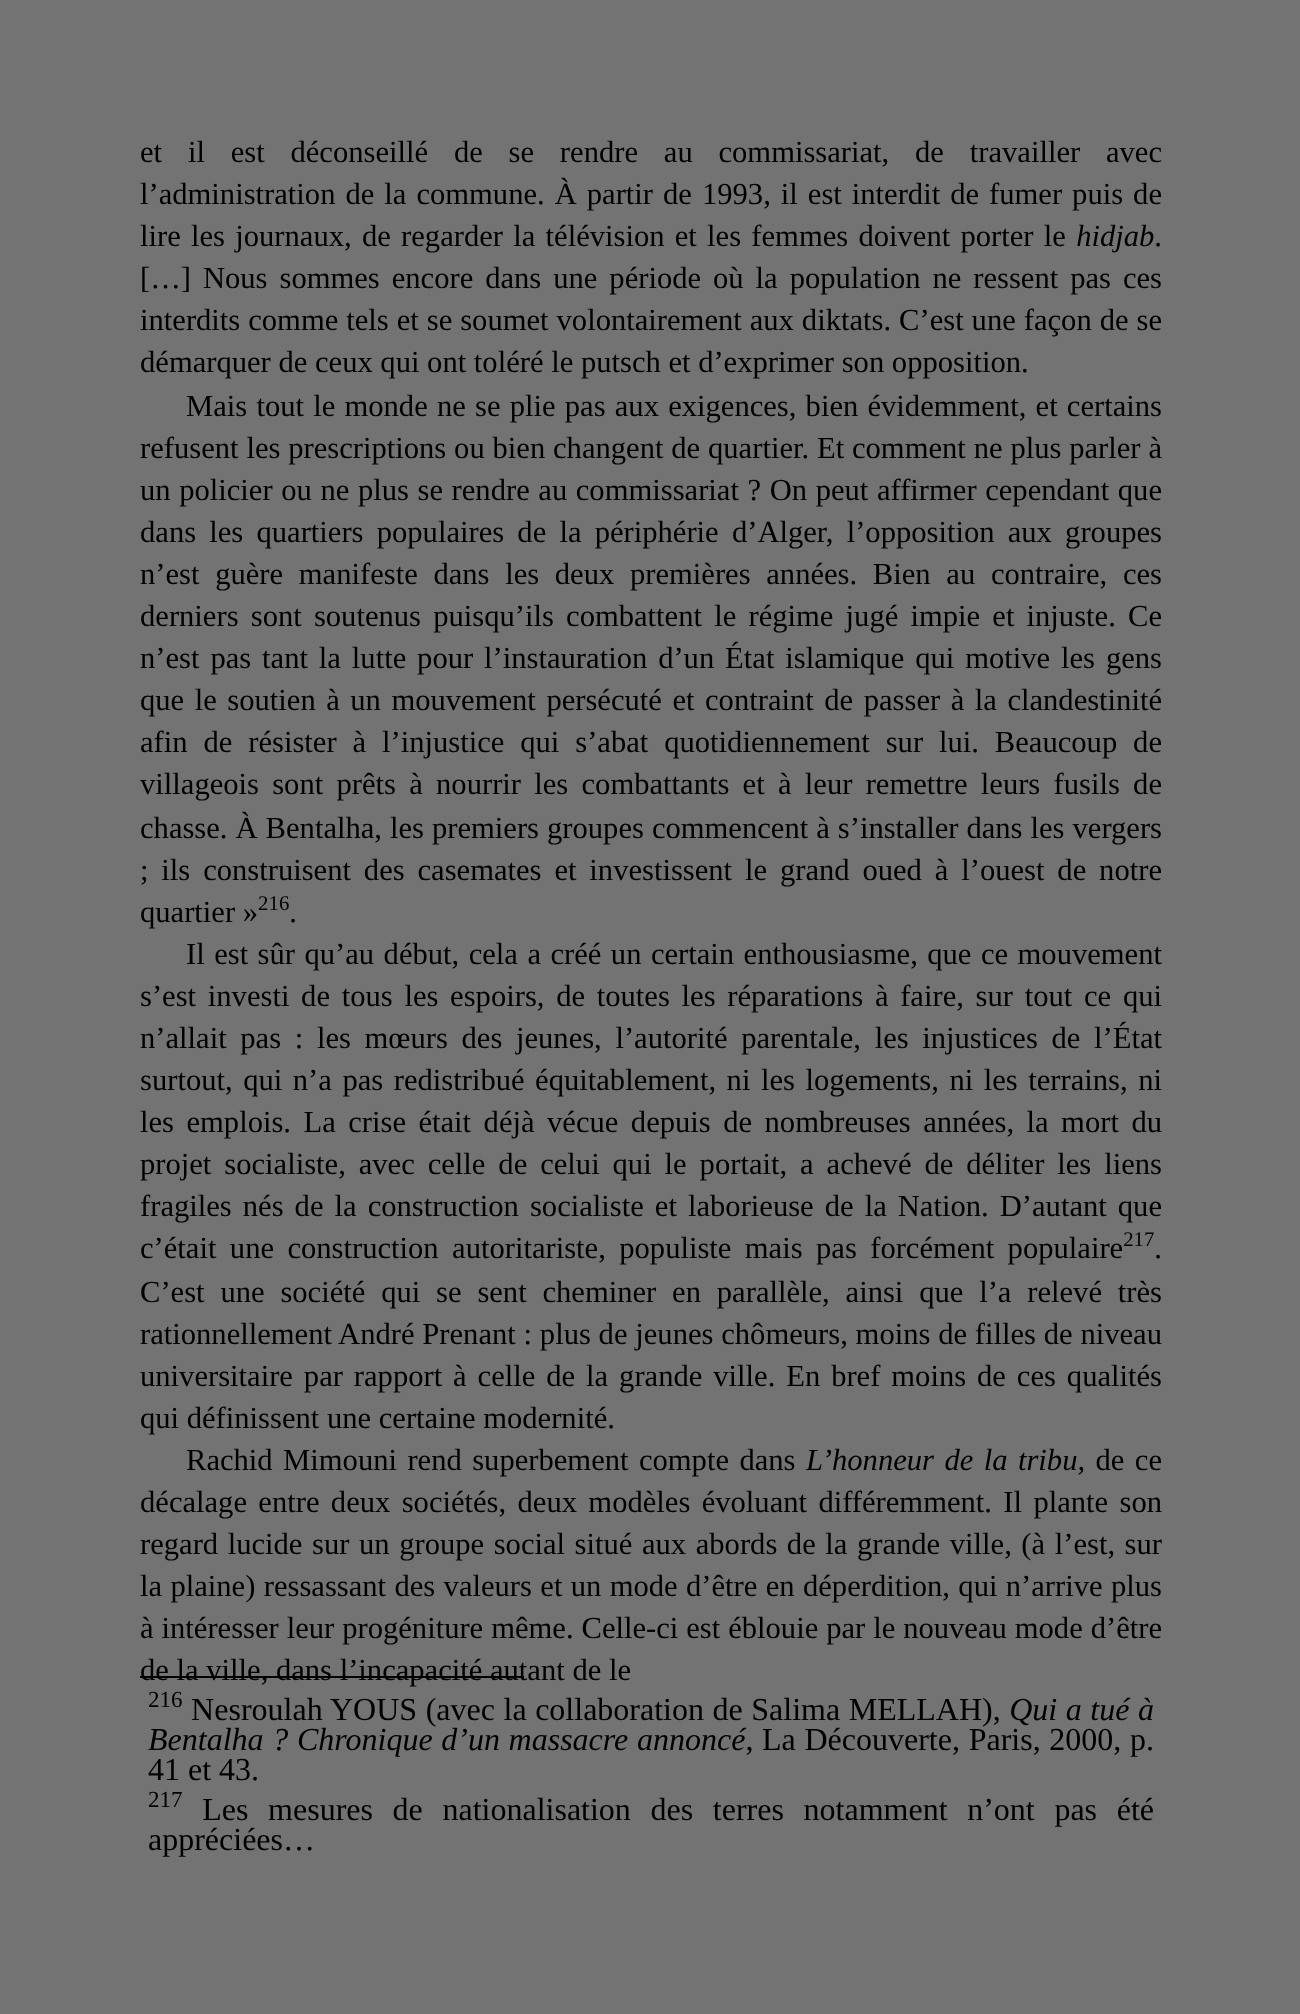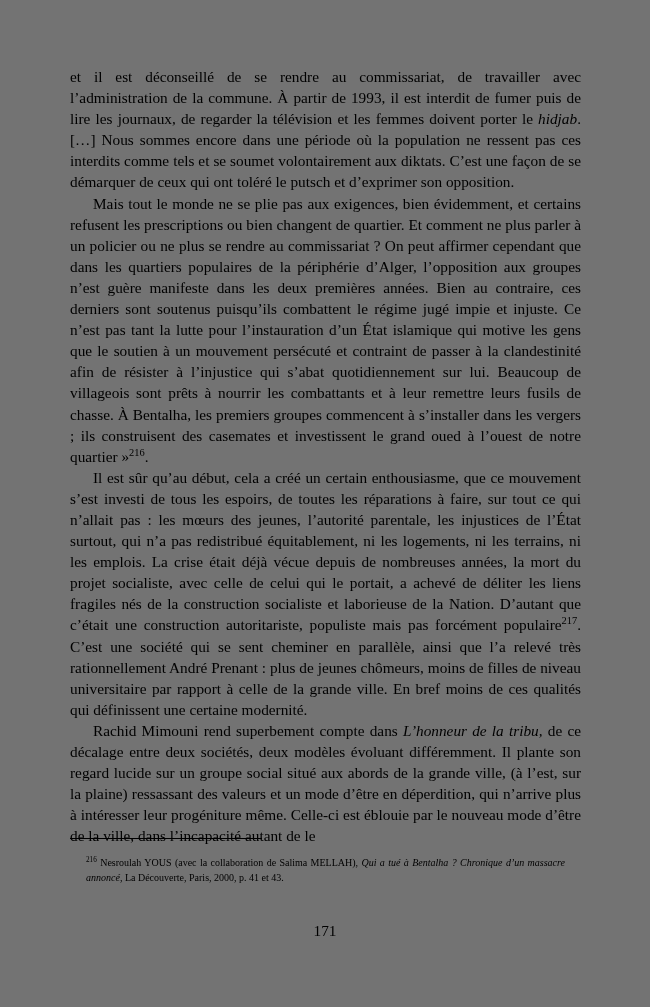--- a/index.html
+++ b/index.html
@@ -54,22 +54,22 @@
     width: 511px;
   }
   .fn-rule {
     width: 192px;
     height: 0;
     border: 0;
     border-top: 1px solid #000000;
     margin: 0 0 9px 0;
   }
   p.footnote {
-    margin: 16px;
-    font-size: 10px;
+    margin: 4px;
+    font-size: 16px;
     line-height: 15.2px;
     text-align: justify;
     text-indent: 0;
   }
   p.footnote.fn-justify-last {
     text-align: justify;
   }
   sup.fnnum {
     font-size: 0.72em;
     vertical-align: super;
@@ -93,17 +93,17 @@
   <div class="text-column">
     <p class="body-par no-indent"><span>et il est déconseillé de se rendre au commissariat, de travailler avec l’administration de la commune. À partir de 1993, il est interdit de fumer puis de lire les journaux, de regarder la télévision et les femmes doivent porter le </span><i>hidjab</i><span>. […] Nous sommes encore dans une période où la population ne ressent pas ces interdits comme tels et se soumet volontairement aux diktats. C’est une façon de se démarquer de ceux qui ont toléré le putsch et d’exprimer son opposition.</span></p>
     <p class="body-par"><span>Mais tout le monde ne se plie pas aux exigences, bien évidemment, et certains refusent les prescriptions ou bien changent de quartier. Et comment ne plus parler à un policier ou ne plus se rendre au commissariat ? On peut affirmer cependant que dans les quartiers populaires de la périphérie d’Alger, l’opposition aux groupes n’est guère manifeste dans les deux premières années. Bien au contraire, ces derniers sont soutenus puisqu’ils combattent le régime jugé impie et injuste. Ce n’est pas tant la lutte pour l’instauration d’un État islamique qui motive les gens que le soutien à un mouvement persécuté et contraint de passer à la clandestinité afin de résister à l’injustice qui s’abat quotidiennement sur lui. Beaucoup de villageois sont prêts à nourrir les combattants et à leur remettre leurs fusils de chasse. À Bentalha, les premiers groupes commencent à s’installer dans les vergers ; ils construisent des casemates et investissent le grand oued à l’ouest de notre quartier »</span><sup class="fnref">216</sup><span>.</span></p>
     <p class="body-par"><span>Il est sûr qu’au début, cela a créé un certain enthousiasme, que ce mouvement s’est investi de tous les espoirs, de toutes les réparations à faire, sur tout ce qui n’allait pas : les mœurs des jeunes, l’autorité parentale, les injustices de l’État surtout, qui n’a pas redistribué équitablement, ni les logements, ni les terrains, ni les emplois. La crise était déjà vécue depuis de nombreuses années, la mort du projet socialiste, avec celle de celui qui le portait, a achevé de déliter les liens fragiles nés de la construction socialiste et laborieuse de la Nation. D’autant que c’était une construction autoritariste, populiste mais pas forcément populaire</span><sup class="fnref">217</sup><span>. C’est une société qui se sent cheminer en parallèle, ainsi que l’a relevé très rationnellement André Prenant : plus de jeunes chômeurs, moins de filles de niveau universitaire par rapport à celle de la grande ville. En bref moins de ces qualités qui définissent une certaine modernité.</span></p>
     <p class="body-par"><span>Rachid Mimouni rend superbement compte dans </span><i>L’honneur de la tribu,</i><span> de ce décalage entre deux sociétés, deux modèles évoluant différemment. Il plante son regard lucide sur un groupe social situé aux abords de la grande ville, (à l’est, sur la plaine) ressassant des valeurs et un mode d’être en déperdition, qui n’arrive plus à intéresser leur progéniture même. Celle-ci est éblouie par le nouveau mode d’être de la ville, dans l’incapacité autant de le</span></p>
   </div>
 
   <div class="footnote-area">
     <hr class="fn-rule">
     <p class="footnote fn-justify-last"><sup class="fnnum">216</sup><span> Nesroulah YOUS (avec la collaboration de Salima MELLAH), </span><i>Qui a tué à Bentalha ? Chronique d’un massacre annoncé</i><span>, La Découverte, Paris, 2000, p. 41 et 43.</span></p>
+    <p class="footnote"><sup class="fnnum">217</sup><span> Les mesures de nationalisation des terres notamment n’ont pas été appréciées…</span></p>
   </div>
 
-  <div class="page-number">171</div>
 
 </div>
 
 </body></html>

